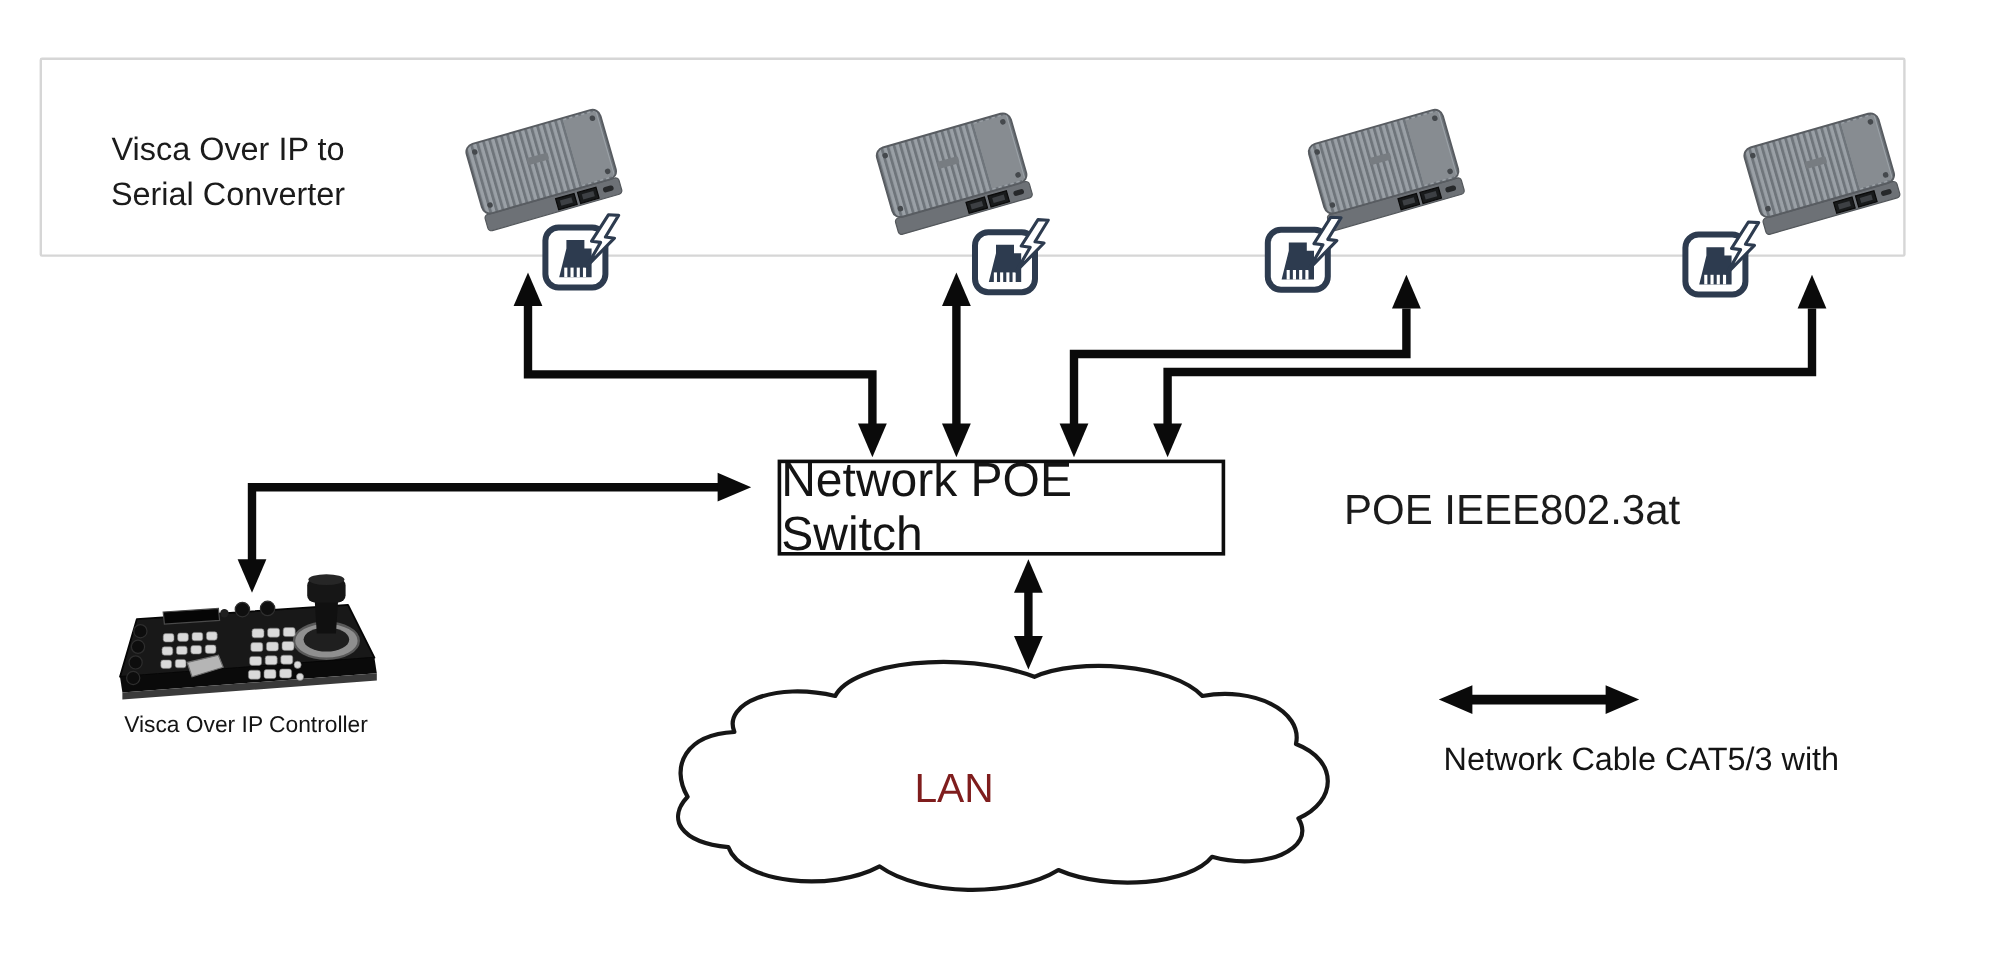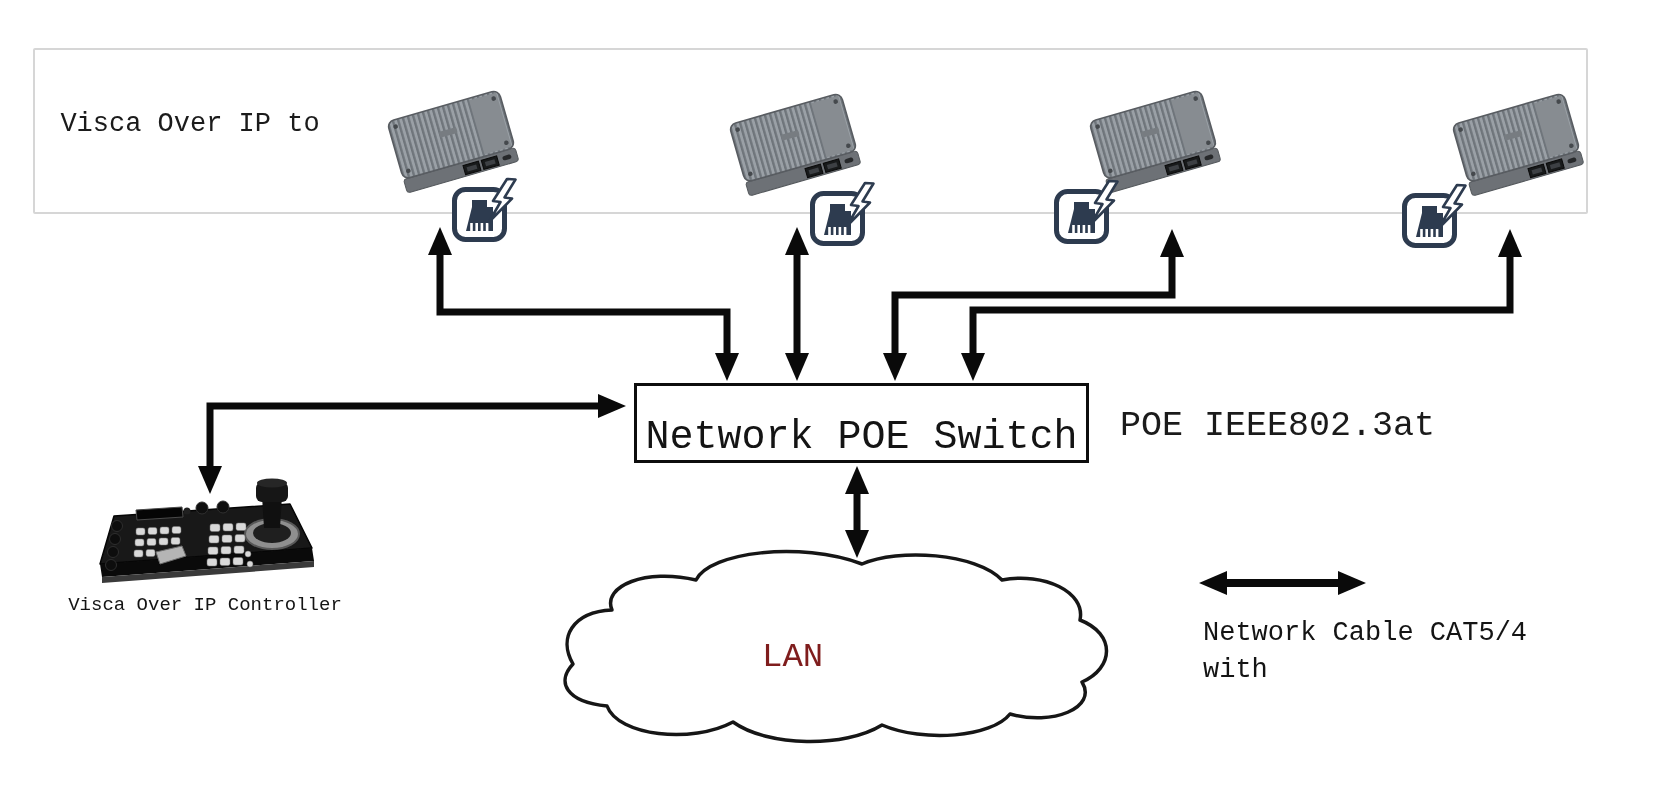--- a/index.html
+++ b/index.html
@@ -1,24 +1,24 @@
 <!DOCTYPE html>
 <html><head>
 <meta charset="utf-8">
 <style>
   html,body{margin:0;padding:0;background:#ffffff;}
   .canvas{position:relative;width:1659px;height:794px;background:#ffffff;
-          font-family:Liberation Mono, monospace;overflow:hidden;color:#1c1c1c;}
+          font-family:Liberation Sans, sans-serif;overflow:hidden;color:#1c1c1c;}
   .abs{position:absolute;}
   .band{left:33px;top:48px;width:1551px;height:162px;background:#ffffff;
         border:2px solid #d6d6d6;border-radius:2px;}
   .band-label{left:60px;top:105px;width:260px;text-align:center;
               font-size:27px;line-height:38px;color:#1b1b1b;}
-  .switch-box{left:634px;top:383px;width:455px;height:80px;background:#ffffff;
-              border:3px solid #0d0d0d;display:flex;align-items:flex-end;justify-content:center;
+  .switch-box{left:648px;top:383px;width:373px;height:80px;background:#ffffff;
+              border:3px solid #0d0d0d;display:flex;align-items:center;justify-content:center;
               font-size:40px;color:#141414;box-sizing:border-box;}
   .poe-note{left:1120px;top:406px;font-size:35px;color:#1b1b1b;white-space:nowrap;}
   .controller-label{left:40px;top:594px;width:330px;text-align:center;font-size:19px;color:#141414;}
   .lan-label{left:762px;top:638px;width:160px;text-align:left;font-size:34px;color:#7f1d1d;}
   .legend-text{left:1203px;top:615px;width:340px;font-size:27px;line-height:37px;color:#141414;}
   svg{display:block;}
   .dev{width:150px;height:110px;}
   .poeicon{width:74px;height:68px;}
   .overlay{left:0;top:0;width:1659px;height:794px;pointer-events:none;}
 </style>
@@ -59,20 +59,21 @@
         <rect x="30.6" y="47" width="2.6" height="8" fill="#ffffff"></rect>
         <rect x="35.8" y="47" width="2.6" height="8" fill="#ffffff"></rect>
         <path d="M57,3 L43,25 L50.5,26 L39,46 L62,22.5 L54.5,21.5 L65.5,3.5 Z" fill="#ffffff" stroke="#2d3b4f" stroke-width="2.6" stroke-linejoin="round"></path>
       </symbol>
     </defs>
   </svg>
 
   <div class="abs band"></div>
   <div class="abs band-label">
     <div>Visca Over IP to</div>
+    <div>Serial Converter</div>
   </div>
 
   <svg class="abs dev" style="left:380px;top:90px">
       <use href="#sym-conv"></use>
     </svg>
   <svg class="abs dev" style="left:722px;top:93px">
       <use href="#sym-conv"></use>
     </svg>
   <svg class="abs dev" style="left:1082px;top:90px">
       <use href="#sym-conv"></use>
@@ -127,21 +128,21 @@
         <rect x="130" y="84" width="10" height="7.5" rx="2"></rect>
         <rect x="143" y="83.5" width="10" height="7.5" rx="2"></rect>
       <circle cx="158" cy="80" r="3"></circle>
         <circle cx="160" cy="90" r="3"></circle>
     </g>
     <path d="M66,78 L92,72 L96,82 L70,90 Z" fill="#b5b5b5" stroke="#6e6e6e"></path>
   </svg>
   <div class="abs controller-label">Visca Over IP Controller</div>
 
   <div class="abs legend-text">
-    <div>Network Cable CAT5/4 with</div>
+    <div>Network Cable CAT5/3 with</div>
   </div>
 
   <svg class="abs overlay" viewBox="0 0 1659 794">
     <path d="M573,664 C558,638 572,612 612,610 C602,586 646,568 696,580 C710,552 800,541 862,564
          C898,548 976,553 1002,580 C1044,572 1086,592 1080,620 C1116,634 1114,668 1082,682
          C1098,708 1052,726 1010,714 C992,737 924,743 882,725 C845,748 768,747 733,722
          C692,744 618,736 607,706 C566,702 556,682 573,664 Z" fill="#ffffff" stroke="#161616" stroke-width="3.5" stroke-linejoin="round"></path>
 
     <g fill="#0a0a0a" stroke="none">
 

